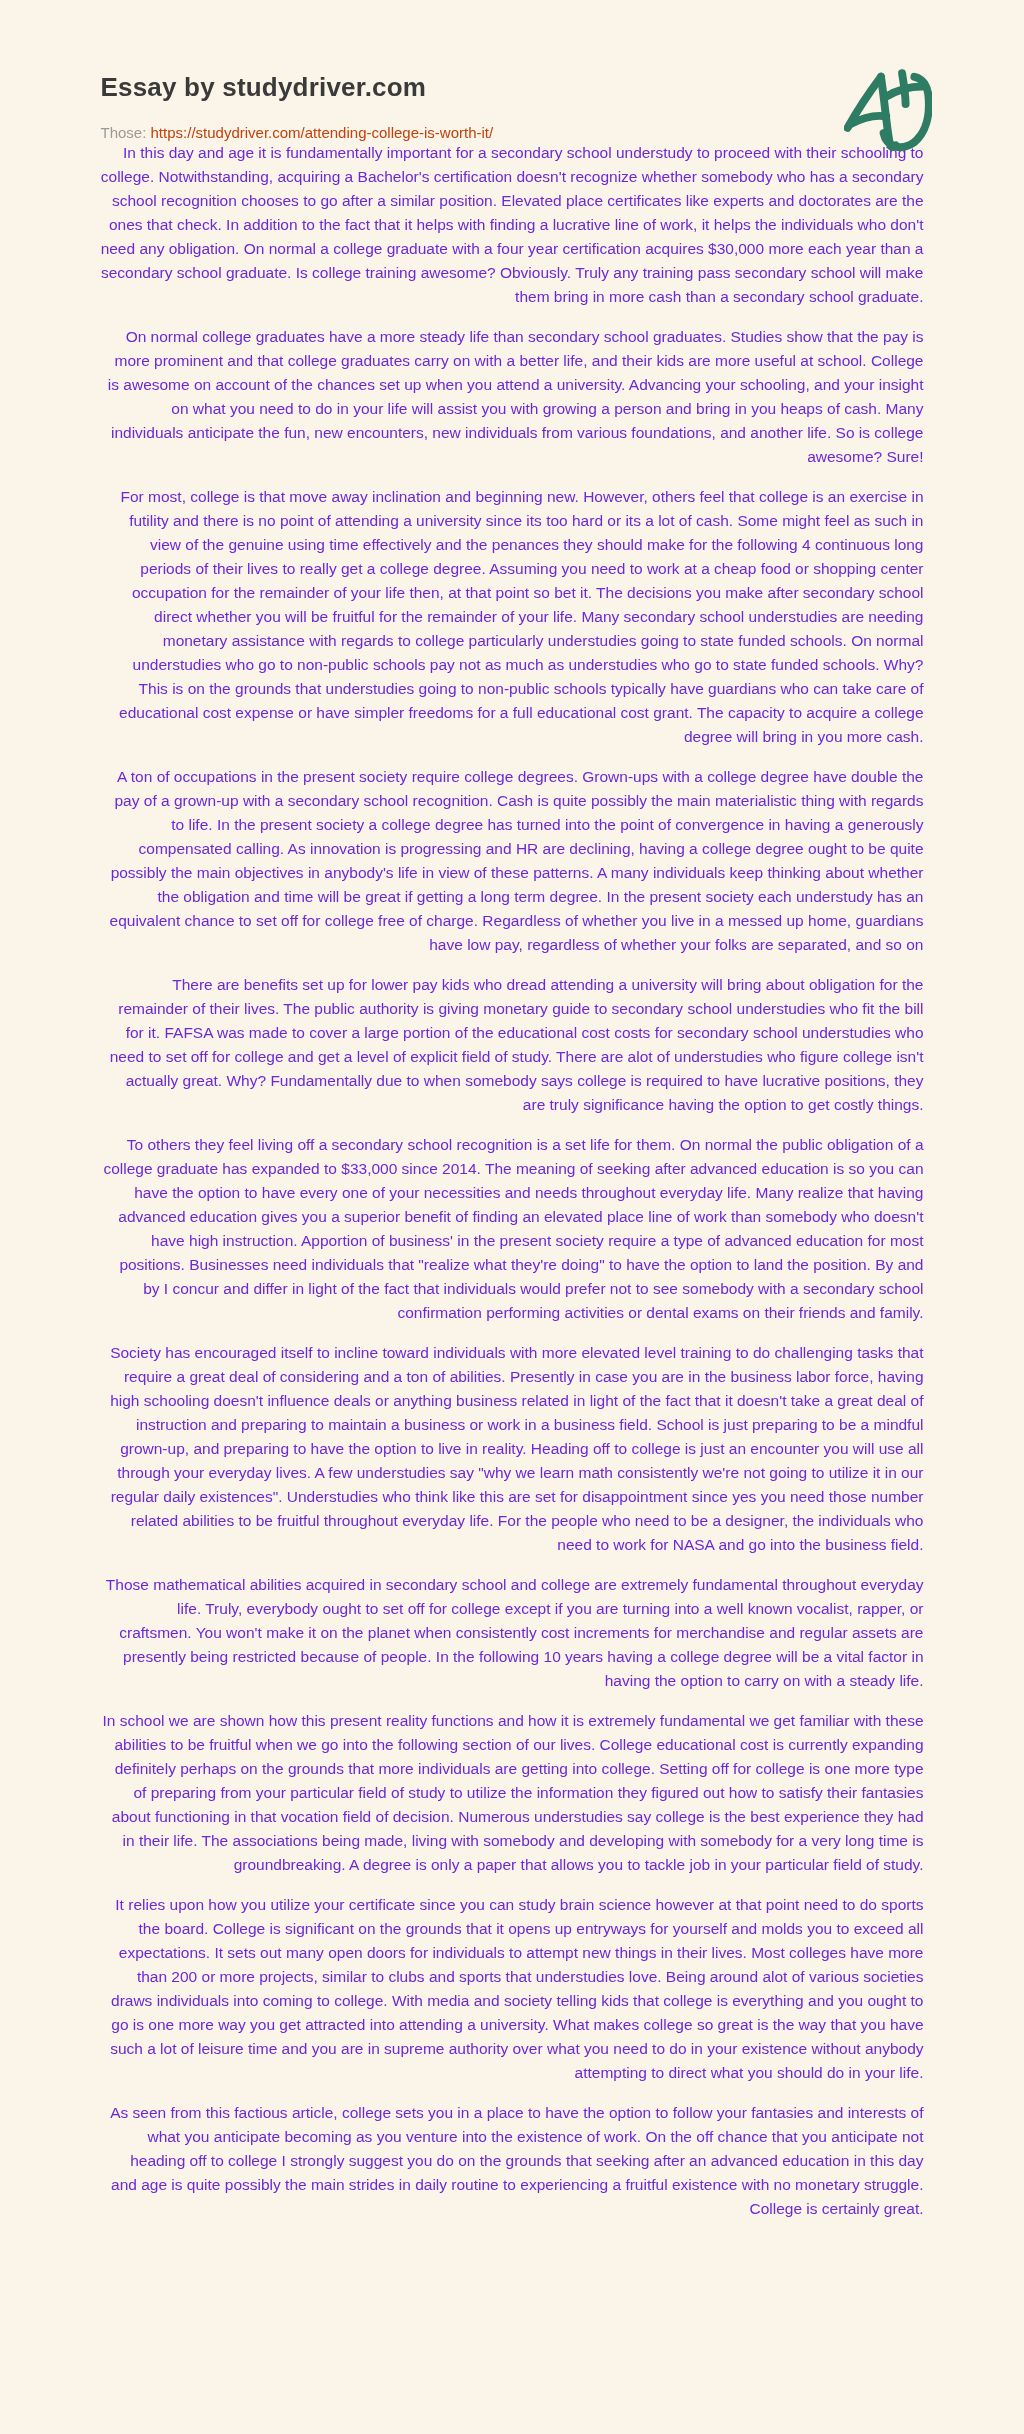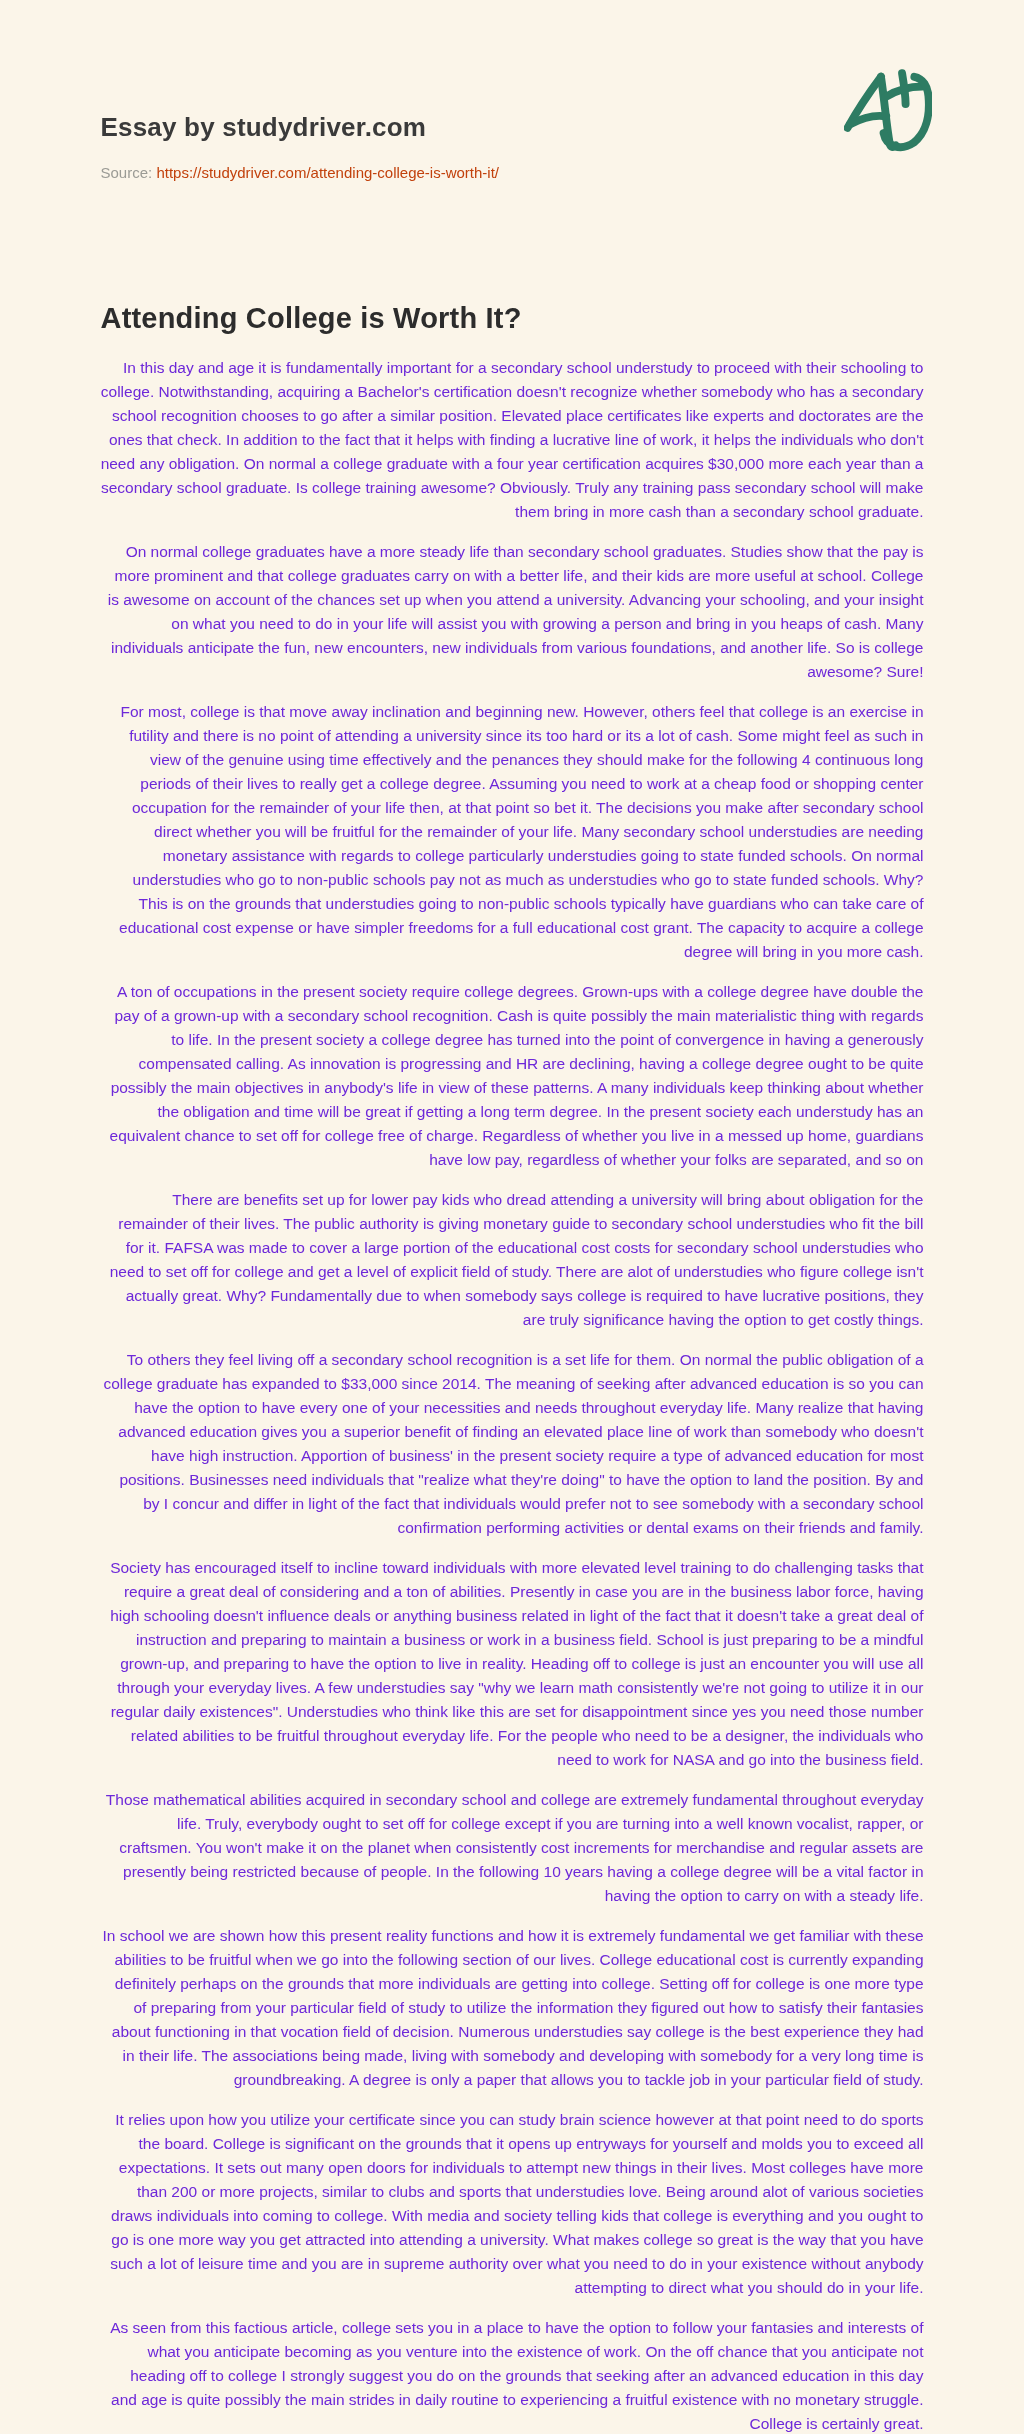--- a/index.html
+++ b/index.html
@@ -12,21 +12,21 @@
     background: #fbf5e9;
     font-family: "Liberation Sans", sans-serif;
     -webkit-font-smoothing: antialiased;
   }
   .container {
     width: 823px;
     margin: 0 auto;
     position: relative;
   }
   .header {
-    padding-top: 112px;
+    padding-top: 72px;
     position: relative;
   }
   .header-title {
     font-size: 26px;
     font-weight: bold;
     color: #3a3a3a;
     margin: 0 0 21px 0;
     letter-spacing: 0.2px;
   }
   .source-line {
@@ -62,41 +62,40 @@
   }
 </style>
 </head>
 <body>
 
 <div class="container">
 
   <div class="header">
     <h1 class="header-title">Essay by studydriver.com</h1>
     <div class="source-line">
-      <span>Source:</span>
+      <span>Those:</span>
       <a href="#" class="source-link">https://studydriver.com/attending-college-is-worth-it/</a>
     </div>
 
     <svg class="logo" viewBox="0 0 100 112" fill="none" stroke="#2e7c63" stroke-width="9" stroke-linecap="round" stroke-linejoin="round">
 
       <path d="M42 16 C30 32 14 56 4 74"></path>
 
       <path d="M7 70 C22 62 36 59 48 61"></path>
 
       <path d="M42 16 C46 42 48 70 52 92 C53 96 56 97 59 94"></path>
 
       <path d="M47 39 C60 31 75 27 89 27"></path>
 
       <path d="M66 12 C68 24 70 36 70 47"></path>
 
       <path d="M80 16 C90 18 95 27 96 38 C98 60 93 80 79 91 C64 101 48 95 45 80"></path>
     </svg>
   </div>
 
-  <h2 class="article-title">Attending College is Worth It?</h2>
 
   <div class="essay-body">
       <p>In this day and age it is fundamentally important for a secondary school understudy to proceed with their schooling to college. Notwithstanding, acquiring a Bachelor's certification doesn't recognize whether somebody who has a secondary school recognition chooses to go after a similar position. Elevated place certificates like experts and doctorates are the ones that check. In addition to the fact that it helps with finding a lucrative line of work, it helps the individuals who don't need any obligation. On normal a college graduate with a four year certification acquires $30,000 more each year than a secondary school graduate. Is college training awesome? Obviously. Truly any training pass secondary school will make them bring in more cash than a secondary school graduate.</p>
       <p>On normal college graduates have a more steady life than secondary school graduates. Studies show that the pay is more prominent and that college graduates carry on with a better life, and their kids are more useful at school. College is awesome on account of the chances set up when you attend a university. Advancing your schooling, and your insight on what you need to do in your life will assist you with growing a person and bring in you heaps of cash. Many individuals anticipate the fun, new encounters, new individuals from various foundations, and another life. So is college awesome? Sure!</p>
       <p>For most, college is that move away inclination and beginning new. However, others feel that college is an exercise in futility and there is no point of attending a university since its too hard or its a lot of cash. Some might feel as such in view of the genuine using time effectively and the penances they should make for the following 4 continuous long periods of their lives to really get a college degree. Assuming you need to work at a cheap food or shopping center occupation for the remainder of your life then, at that point so bet it. The decisions you make after secondary school direct whether you will be fruitful for the remainder of your life. Many secondary school understudies are needing monetary assistance with regards to college particularly understudies going to state funded schools. On normal understudies who go to non-public schools pay not as much as understudies who go to state funded schools. Why? This is on the grounds that understudies going to non-public schools typically have guardians who can take care of educational cost expense or have simpler freedoms for a full educational cost grant. The capacity to acquire a college degree will bring in you more cash.</p>
       <p>A ton of occupations in the present society require college degrees. Grown-ups with a college degree have double the pay of a grown-up with a secondary school recognition. Cash is quite possibly the main materialistic thing with regards to life. In the present society a college degree has turned into the point of convergence in having a generously compensated calling. As innovation is progressing and HR are declining, having a college degree ought to be quite possibly the main objectives in anybody's life in view of these patterns. A many individuals keep thinking about whether the obligation and time will be great if getting a long term degree. In the present society each understudy has an equivalent chance to set off for college free of charge. Regardless of whether you live in a messed up home, guardians have low pay, regardless of whether your folks are separated, and so on</p>
       <p>There are benefits set up for lower pay kids who dread attending a university will bring about obligation for the remainder of their lives. The public authority is giving monetary guide to secondary school understudies who fit the bill for it. FAFSA was made to cover a large portion of the educational cost costs for secondary school understudies who need to set off for college and get a level of explicit field of study. There are alot of understudies who figure college isn't actually great. Why? Fundamentally due to when somebody says college is required to have lucrative positions, they are truly significance having the option to get costly things.</p>
       <p>To others they feel living off a secondary school recognition is a set life for them. On normal the public obligation of a college graduate has expanded to $33,000 since 2014. The meaning of seeking after advanced education is so you can have the option to have every one of your necessities and needs throughout everyday life. Many realize that having advanced education gives you a superior benefit of finding an elevated place line of work than somebody who doesn't have high instruction. Apportion of business' in the present society require a type of advanced education for most positions. Businesses need individuals that "realize what they're doing" to have the option to land the position. By and by I concur and differ in light of the fact that individuals would prefer not to see somebody with a secondary school confirmation performing activities or dental exams on their friends and family.</p>
       <p>Society has encouraged itself to incline toward individuals with more elevated level training to do challenging tasks that require a great deal of considering and a ton of abilities. Presently in case you are in the business labor force, having high schooling doesn't influence deals or anything business related in light of the fact that it doesn't take a great deal of instruction and preparing to maintain a business or work in a business field. School is just preparing to be a mindful grown-up, and preparing to have the option to live in reality. Heading off to college is just an encounter you will use all through your everyday lives. A few understudies say "why we learn math consistently we're not going to utilize it in our regular daily existences". Understudies who think like this are set for disappointment since yes you need those number related abilities to be fruitful throughout everyday life. For the people who need to be a designer, the individuals who need to work for NASA and go into the business field.</p>
       <p>Those mathematical abilities acquired in secondary school and college are extremely fundamental throughout everyday life. Truly, everybody ought to set off for college except if you are turning into a well known vocalist, rapper, or craftsmen. You won't make it on the planet when consistently cost increments for merchandise and regular assets are presently being restricted because of people. In the following 10 years having a college degree will be a vital factor in having the option to carry on with a steady life.</p>

